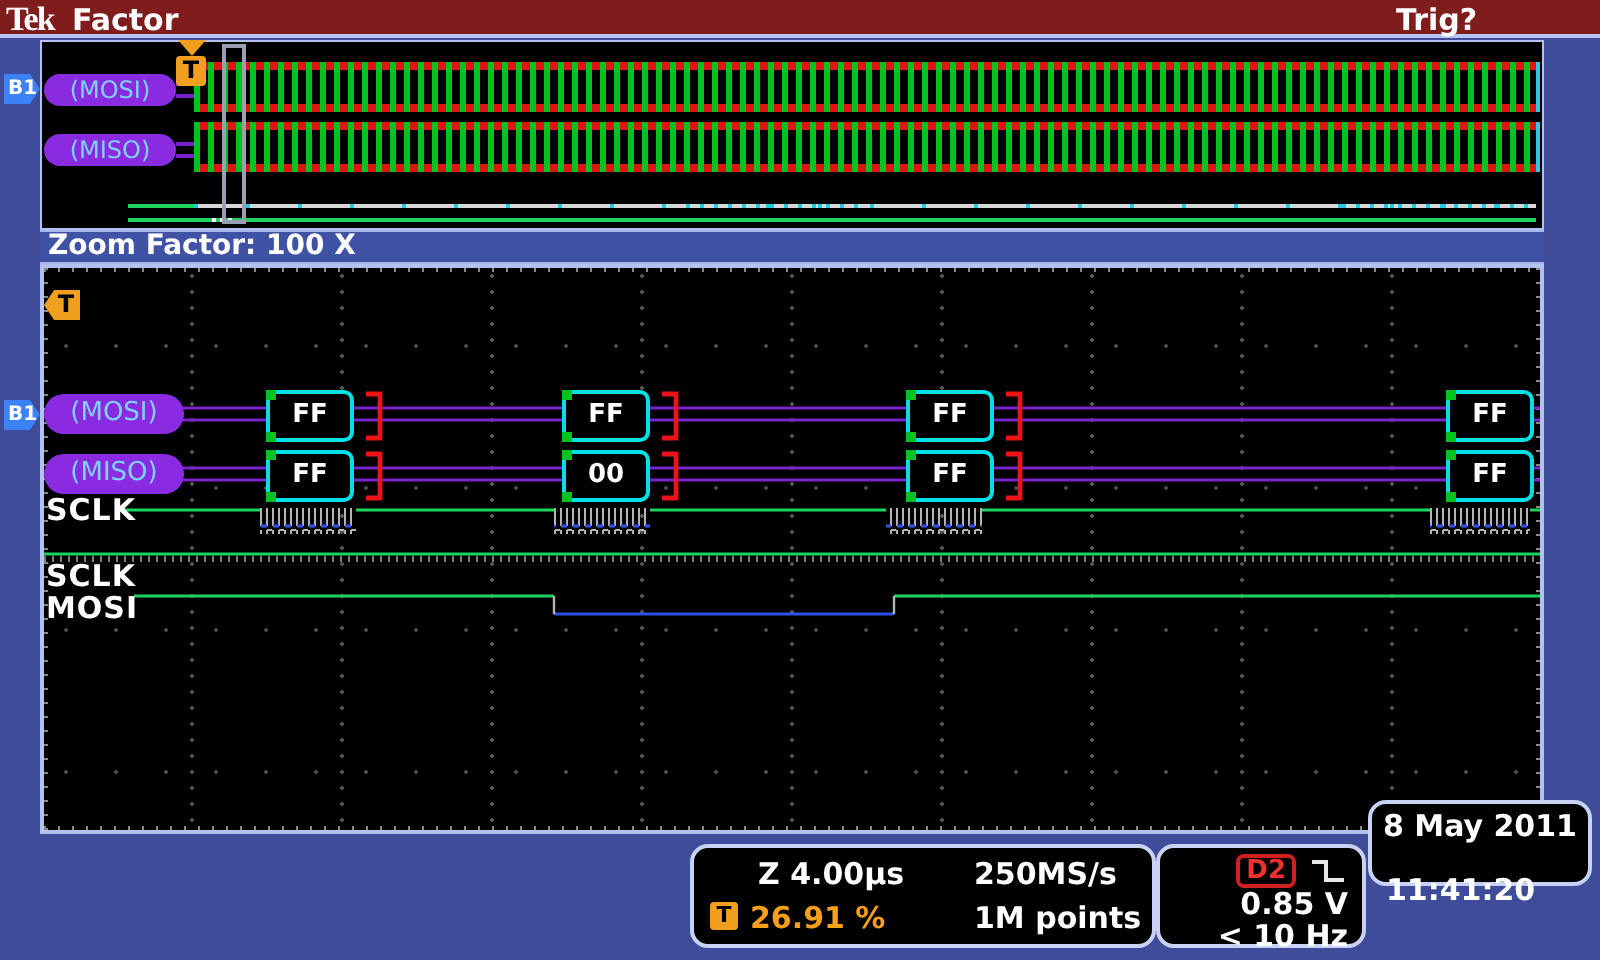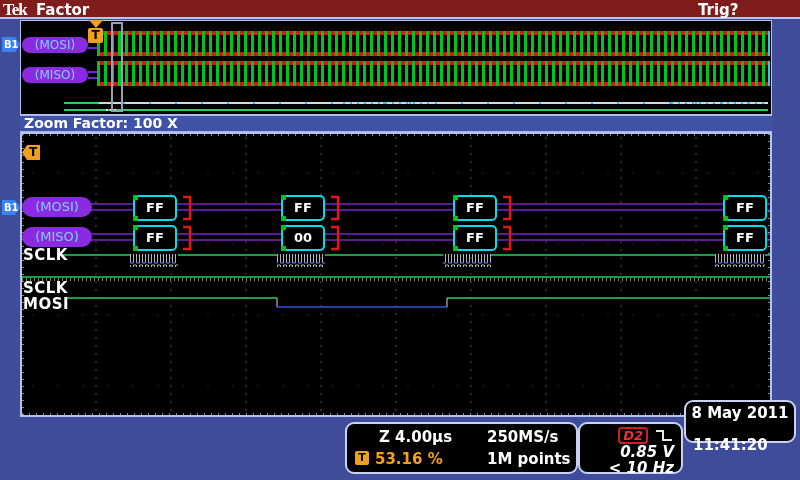--- a/index.html
+++ b/index.html
@@ -212,25 +212,25 @@
 
     <div class="siglabel" style="top:112px;">SCLK</div>
     <div class="siglabel" style="top:145px;">SCLK</div>
     <div class="siglabel" style="top:161px;">MOSI</div>
   </div>
 
   <div class="robox" style="left:345px; top:422px; width:233px; height:52px;">
     <span class="rotext" style="left:8px; top:4px;margin-left:24px;">Z 4.00µs</span>
     <span class="rotext" style="left:140px; top:4px;">250MS/s</span>
     <span class="t-icon" style="left:8px; top:27px;">T</span>
-    <span class="rotext orange" style="left:28px; top:26px;">53.16 %</span>
+    <span class="rotext orange" style="left:28px; top:26px;">26.91 %</span>
     <span class="rotext" style="left:140px; top:26px;">1M points</span>
   </div>
 
-  <div class="robox" style="left:578px; top:422px; width:105px; height:52px;font-style:italic;">
+  <div class="robox" style="left:578px; top:422px; width:105px; height:52px;">
     <div class="row-flex" style="right:7px; top:3px;">
       <span class="d2chip">D2</span>
       <svg width="20" height="13" viewBox="0 0 20 13">
         <path d="M2,2 H9 V11 H18" stroke="#e8e8e8" stroke-width="2" fill="none"></path>
       </svg>
     </div>
     <span class="rotext" style="right:7px; top:19px;">0.85 V</span>
     <span class="rotext" style="right:7px; top:35px;">&lt; 10 Hz</span>
   </div>
 

